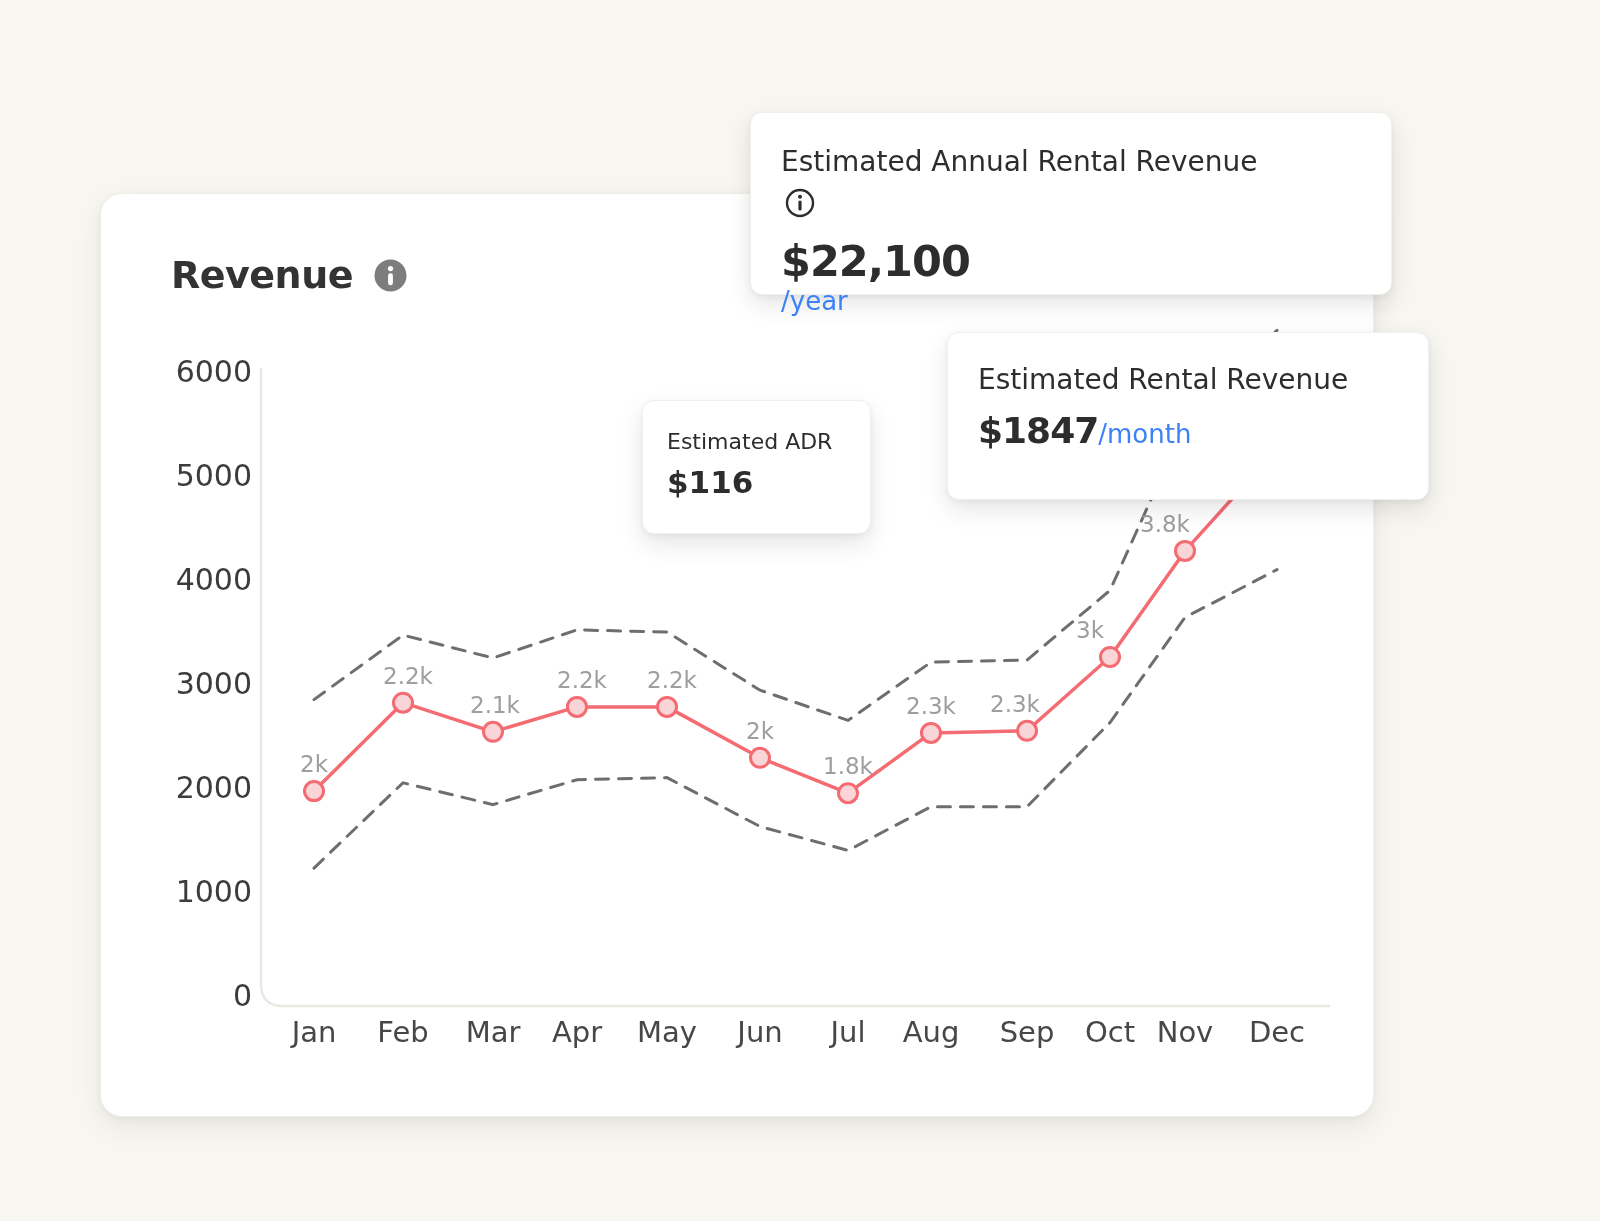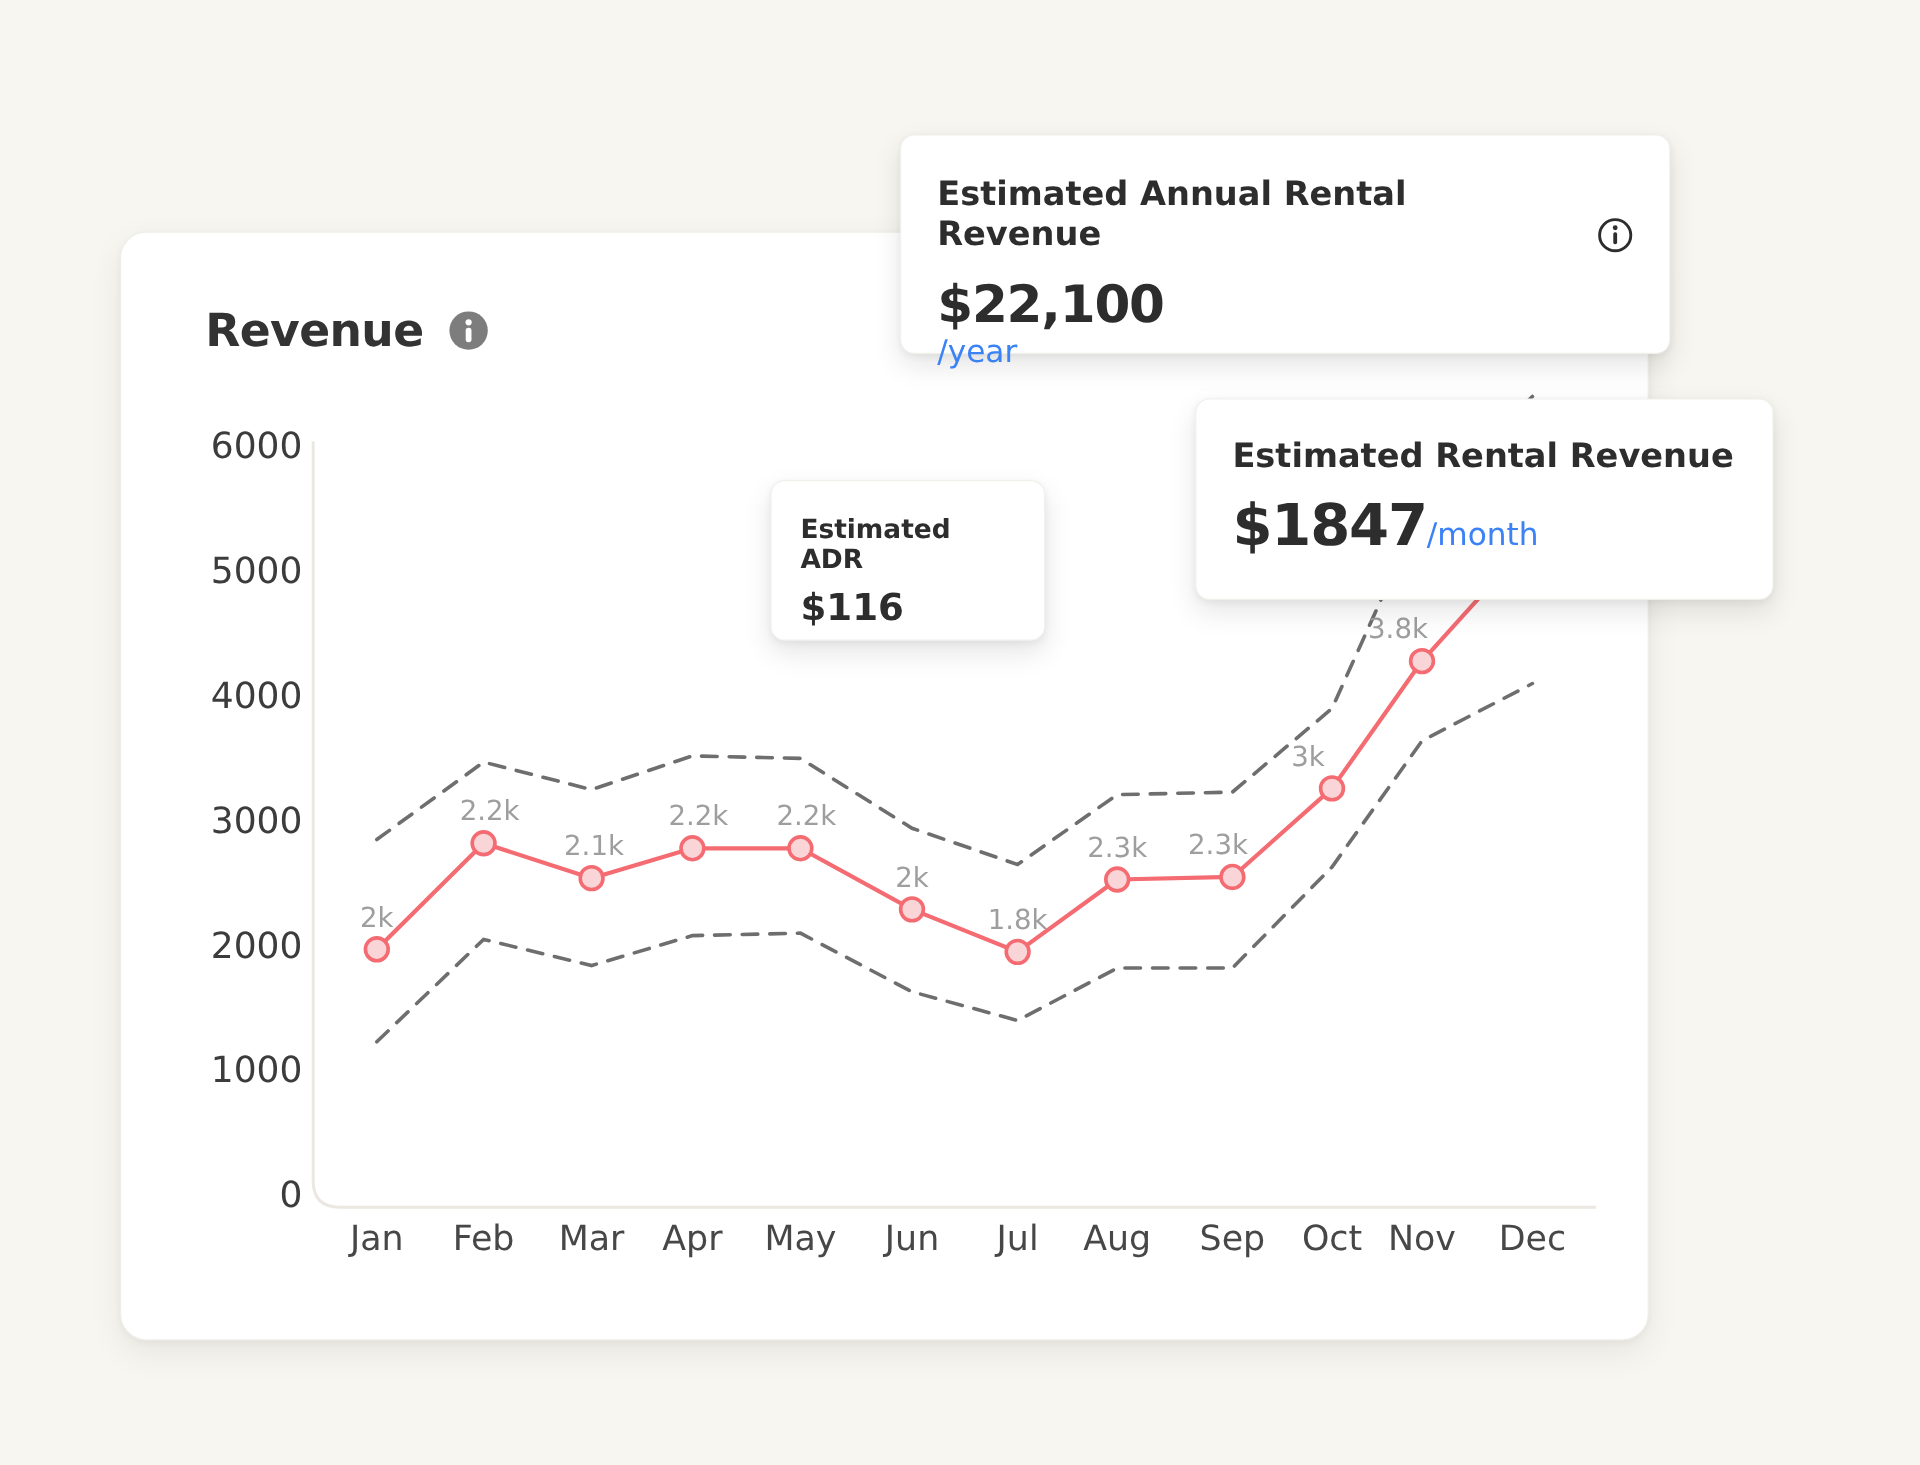--- a/index.html
+++ b/index.html
@@ -25,39 +25,39 @@
     font-size:38px;font-weight:700;color:#333333;letter-spacing:-0.5px;
   }
   .chart-svg{position:absolute;left:0;top:0;width:1600px;height:1221px;z-index:2;pointer-events:none;}
 
   .card{
     position:absolute;background:#ffffff;border-radius:12px;
     box-shadow:0 10px 24px rgba(0,0,0,0.10), 0 2px 6px rgba(0,0,0,0.05);
     border:1px solid #f0f0ec;
     z-index:3;box-sizing:border-box;
   }
-  .card-title{font-weight:700;color:#2d2d2d;display:flex;align-items:flex-end;gap:10px;}
+  .card-title{font-weight:400;color:#2d2d2d;display:flex;align-items:flex-start;gap:10px;flex-direction:column;}
   .card-value-row{display:flex;align-items:baseline;}
   .card-value{font-weight:700;color:#2d2d2d;}
   .card-unit{font-weight:400;color:#3b82f6;}
 
   .card-annual{left:750px;top:112px;width:642px;height:183px;padding:32px 30px;}
   .card-annual .card-title{font-size:28px;}
   .card-annual .card-value{font-size:43px;letter-spacing:-1px;}
   .card-annual .card-unit{font-size:26px;}
   .card-annual .card-value-row{margin-top:18px;flex-direction:column;}
 
   .card-adr{left:642px;top:356px;width:229px;height:134px;padding:28px 24px;margin-top:44px;}
   .card-adr .card-title{font-size:22px;}
   .card-adr .card-value{font-size:31px;text-align:center;}
   .card-adr .card-value-row{margin-top:10px;}
 
-  .card-monthly{left:996px;top:332px;width:482px;height:168px;padding:30px 30px;}
+  .card-monthly{left:947px;top:332px;width:482px;height:168px;padding:30px 30px;}
   .card-monthly .card-title{font-size:28px;}
-  .card-monthly .card-value{font-size:48px;letter-spacing:-1px;text-align:center;}
+  .card-monthly .card-value{font-size:36px;letter-spacing:-1px;text-align:center;}
   .card-monthly .card-unit{font-size:26px;}
   .card-monthly .card-value-row{margin-top:14px;}
 
   .info-filled{width:33px;height:33px;flex:0 0 auto;}
   .info-outline{width:30px;height:30px;flex:0 0 auto;margin-left:4px;}
 </style>
 </head>
 <body>
 
 <div class="page">

